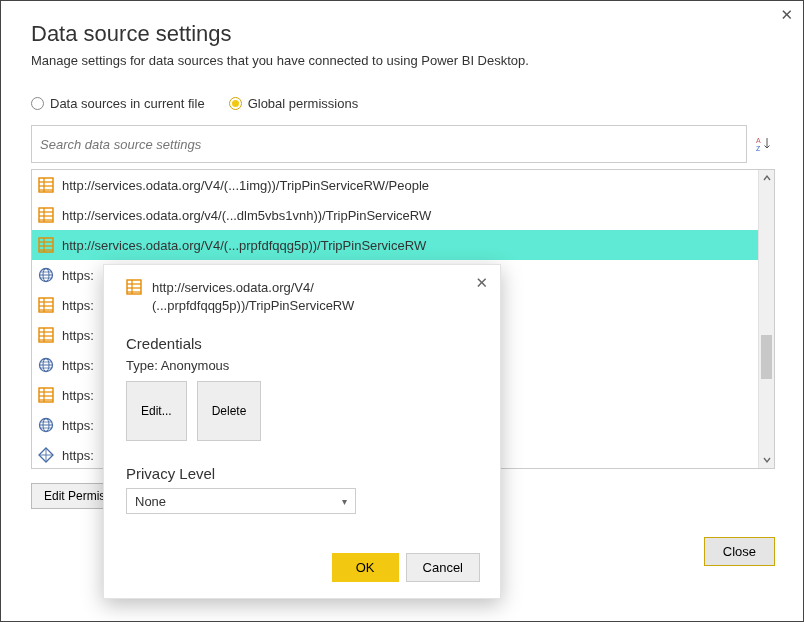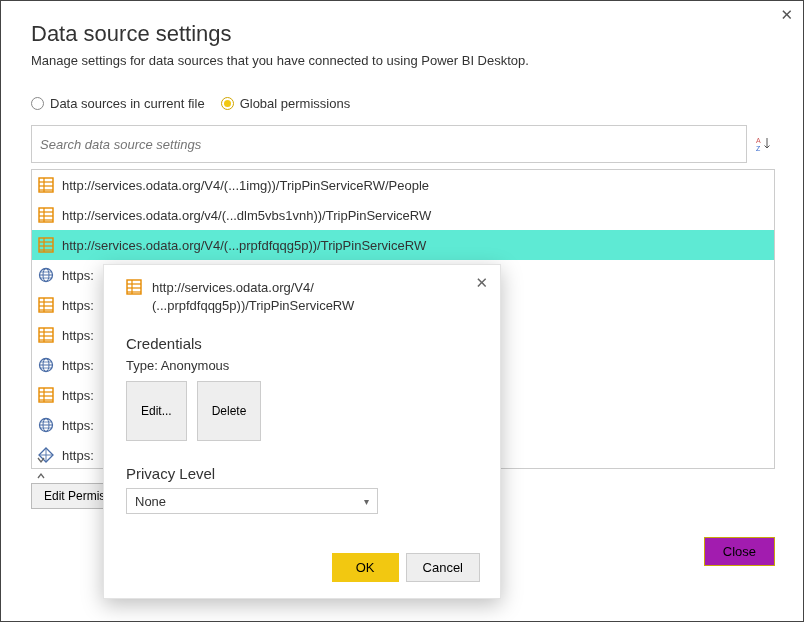--- a/index.html
+++ b/index.html
@@ -41,21 +41,21 @@
     color: #333;
     margin-bottom: 6px;
   }
   .subtitle {
     font-size: 13px;
     color: #333;
     margin-bottom: 28px;
   }
   .radios {
     display: flex;
-    gap: 16px;
+    gap: 24px;
     align-items: center;
     margin-bottom: 14px;
   }
   .radio-item {
     display: flex;
     align-items: center;
     gap: 6px;
     font-size: 13px;
     cursor: pointer;
   }
@@ -94,21 +94,20 @@
     display: flex;
     align-items: center;
     justify-content: center;
     cursor: pointer;
   }
   .list-box {
     border: 1px solid #ccc;
     height: 300px;
     position: relative;
     display: flex;
-    flex-direction: column;
   }
   .list-inner {
     flex: 1;
     overflow: hidden;
   }
   .list-item {
     display: flex;
     align-items: center;
     height: 30px;
     padding: 0 6px;
@@ -163,21 +162,21 @@
   }
   .btn {
     border: 1px solid #bbb;
     background: #f0f0f0;
     padding: 5px 12px;
     font-size: 12px;
     cursor: pointer;
     font-family: inherit;
   }
   .btn-yellow {
-    background: #a21caf;
+    background: #e5e5e5;
     border: 1px solid #c9a60a;
     padding: 6px 18px;
     font-size: 13px;
     cursor: pointer;
   }
   .close-btn-wrap {
     position: absolute;
     right: 28px;
     bottom: 55px;
     z-index: 5;
@@ -241,21 +240,21 @@
   }
   .btn-sm {
     border: 1px solid #ccc;
     background: #eee;
     padding: 22px 14px;
     font-size: 12px;
     cursor: pointer;
     font-family: inherit;
   }
   .select {
-    width: 252px;
+    width: 230px;
     height: 26px;
     border: 1px solid #ccc;
     display: flex;
     align-items: center;
     justify-content: space-between;
     padding: 1px 8px;
     font-size: 13px;
     cursor: pointer;
     background: #fff;
     text-align: center;

